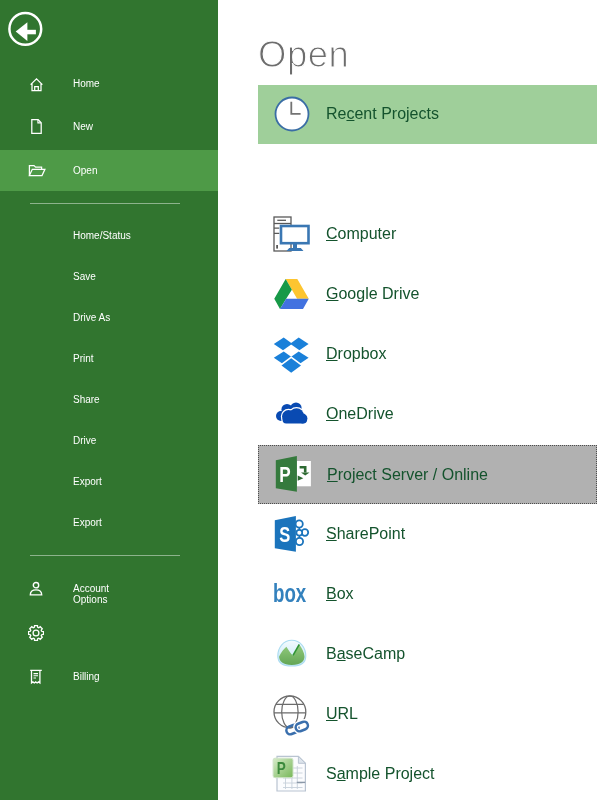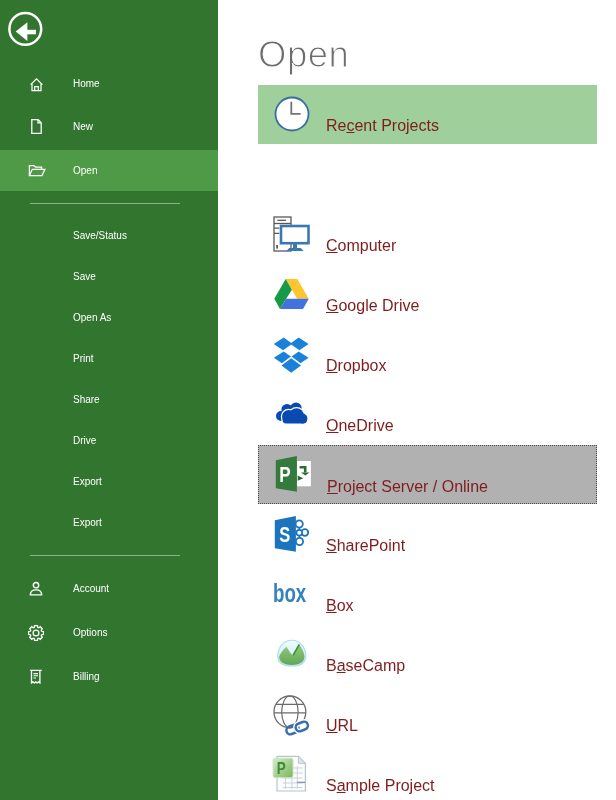--- a/index.html
+++ b/index.html
@@ -5,21 +5,21 @@
   html,body{margin:0;padding:0;}
   body{width:616px;height:800px;background:#fff;font-family:"Liberation Sans",sans-serif;overflow:hidden;position:relative;}
   .sidebar{position:absolute;left:0;top:0;width:218px;height:800px;background:#31752f;}
   .navtxt{position:absolute;left:73px;font-size:10px;line-height:19px;color:#fff;white-space:nowrap;}
   .navico{position:absolute;left:28px;}
   .openrow{position:absolute;left:0;top:150px;width:218px;height:41px;background:#4e9a47;}
   .sep{position:absolute;left:30px;width:150px;height:1px;background:rgba(255,255,255,0.45);}
   .content{position:absolute;left:218px;top:0;width:398px;height:800px;background:#fff;}
   .title{position:absolute;left:40px;top:34px;font-size:36.5px;color:#6d6d6d;letter-spacing:0.5px;-webkit-text-stroke:1.1px #fff;}
   .row{position:absolute;left:40px;width:339px;height:58px;}
-  .row .lbl{position:absolute;left:68px;top:0;line-height:58px;font-size:16px;color:#7f1d1d;white-space:nowrap;margin-top:12px;}
+  .row .lbl{position:absolute;left:68px;top:0;line-height:58px;font-size:16px;color:#14532d;white-space:nowrap;}
   .row svg{position:absolute;}
   .rowsel{background:#b1b1b1;border:1px dotted #4d4d4d;box-sizing:border-box;}
   .rowrecent{background:#9fcf9a;}
   u{text-decoration:underline;}
 </style>
 </head>
 <body>
 <div class="sidebar">
   <svg style="position:absolute;left:7px;top:11px" width="38" height="38" viewBox="0 0 38 38">
     <circle cx="18.3" cy="17.9" r="15.9" fill="none" stroke="#fff" stroke-width="2.5"></circle>
@@ -35,39 +35,39 @@
     <path d="M3.8 1.7 H10.2 L13.2 4.7 V15.3 H3.8 Z" fill="none" stroke="#fff" stroke-width="1.25"></path>
     <path d="M9.9 1.9 V4.9 H13" fill="none" stroke="#fff" stroke-width="1.1"></path>
   </svg>
   <div class="navtxt" style="top:117px">New</div>
   <svg class="navico" style="top:162px" width="18" height="17" viewBox="0 0 18 17">
     <path d="M1.4 13.6 V3.6 H6 L7.6 5.2 H13.6 V7.2" fill="none" stroke="#fff" stroke-width="1.25"></path>
     <path d="M1.4 13.6 L4.3 7.3 H16.9 L14 13.6 Z" fill="none" stroke="#fff" stroke-width="1.25"></path>
   </svg>
   <div class="navtxt" style="top:161px">Open</div>
   <div class="sep" style="top:203px"></div>
-  <div class="navtxt" style="top:226px">Save/Status</div>
+  <div class="navtxt" style="top:226px">Home/Status</div>
   <div class="navtxt" style="top:267px">Save</div>
-  <div class="navtxt" style="top:308px">Open As</div>
+  <div class="navtxt" style="top:308px">Drive As</div>
   <div class="navtxt" style="top:349px">Print</div>
   <div class="navtxt" style="top:390px">Share</div>
   <div class="navtxt" style="top:431px">Drive</div>
   <div class="navtxt" style="top:472px">Export</div>
   <div class="navtxt" style="top:513px">Export</div>
   <div class="sep" style="top:555px"></div>
   <svg class="navico" style="top:581px" width="16" height="16" viewBox="0 0 16 16">
     <circle cx="8" cy="4.2" r="2.7" fill="none" stroke="#fff" stroke-width="1.4"></circle>
     <path d="M2.3 13.9 C2.3 10.7 4.8 8.9 8 8.9 C11.2 8.9 13.7 10.7 13.7 13.9 Z" fill="none" stroke="#fff" stroke-width="1.4"></path>
   </svg>
   <div class="navtxt" style="top:579px">Account</div>
   <svg class="navico" style="top:625px" width="16" height="16" viewBox="0 0 16 16">
     <path d="M6.28,2.36 L6.55,0.54 L9.45,0.54 L9.72,2.36 L10.77,2.79 L12.25,1.70 L14.30,3.75 L13.21,5.23 L13.64,6.28 L15.46,6.55 L15.46,9.45 L13.64,9.72 L13.21,10.77 L14.30,12.25 L12.25,14.30 L10.77,13.21 L9.72,13.64 L9.45,15.46 L6.55,15.46 L6.28,13.64 L5.23,13.21 L3.75,14.30 L1.70,12.25 L2.79,10.77 L2.36,9.72 L0.54,9.45 L0.54,6.55 L2.36,6.28 L2.79,5.23 L1.70,3.75 L3.75,1.70 L5.23,2.79 Z" fill="none" stroke="#fff" stroke-width="1.3"></path>
     <circle cx="8" cy="8" r="2.9" fill="none" stroke="#fff" stroke-width="1.3"></circle>
   </svg>
-  <div class="navtxt" style="top:623px">Options</div>
+  <div class="navtxt" style="top:590px">Options</div>
   <svg class="navico" style="top:669px" width="16" height="16" viewBox="0 0 16 16">
     <path d="M2.2 1.3 H13.8 M3.5 1.3 V14 L4.9 12.9 L6.3 14 L7.7 12.9 L9.1 14 L10.5 12.9 L11.9 14 V1.3" fill="none" stroke="#fff" stroke-width="1.3"></path>
     <path d="M5.5 4.6 H10 M5.5 6.8 H10 M5.5 9 H8" fill="none" stroke="#fff" stroke-width="1.1"></path>
   </svg>
   <div class="navtxt" style="top:667px">Billing</div>
 </div>
 <div class="content">
   <div class="title">Open</div>
   <div class="row rowrecent" style="top:85px;height:59px">
     <svg style="left:16px;top:11px" width="36" height="36" viewBox="0 0 36 36">

